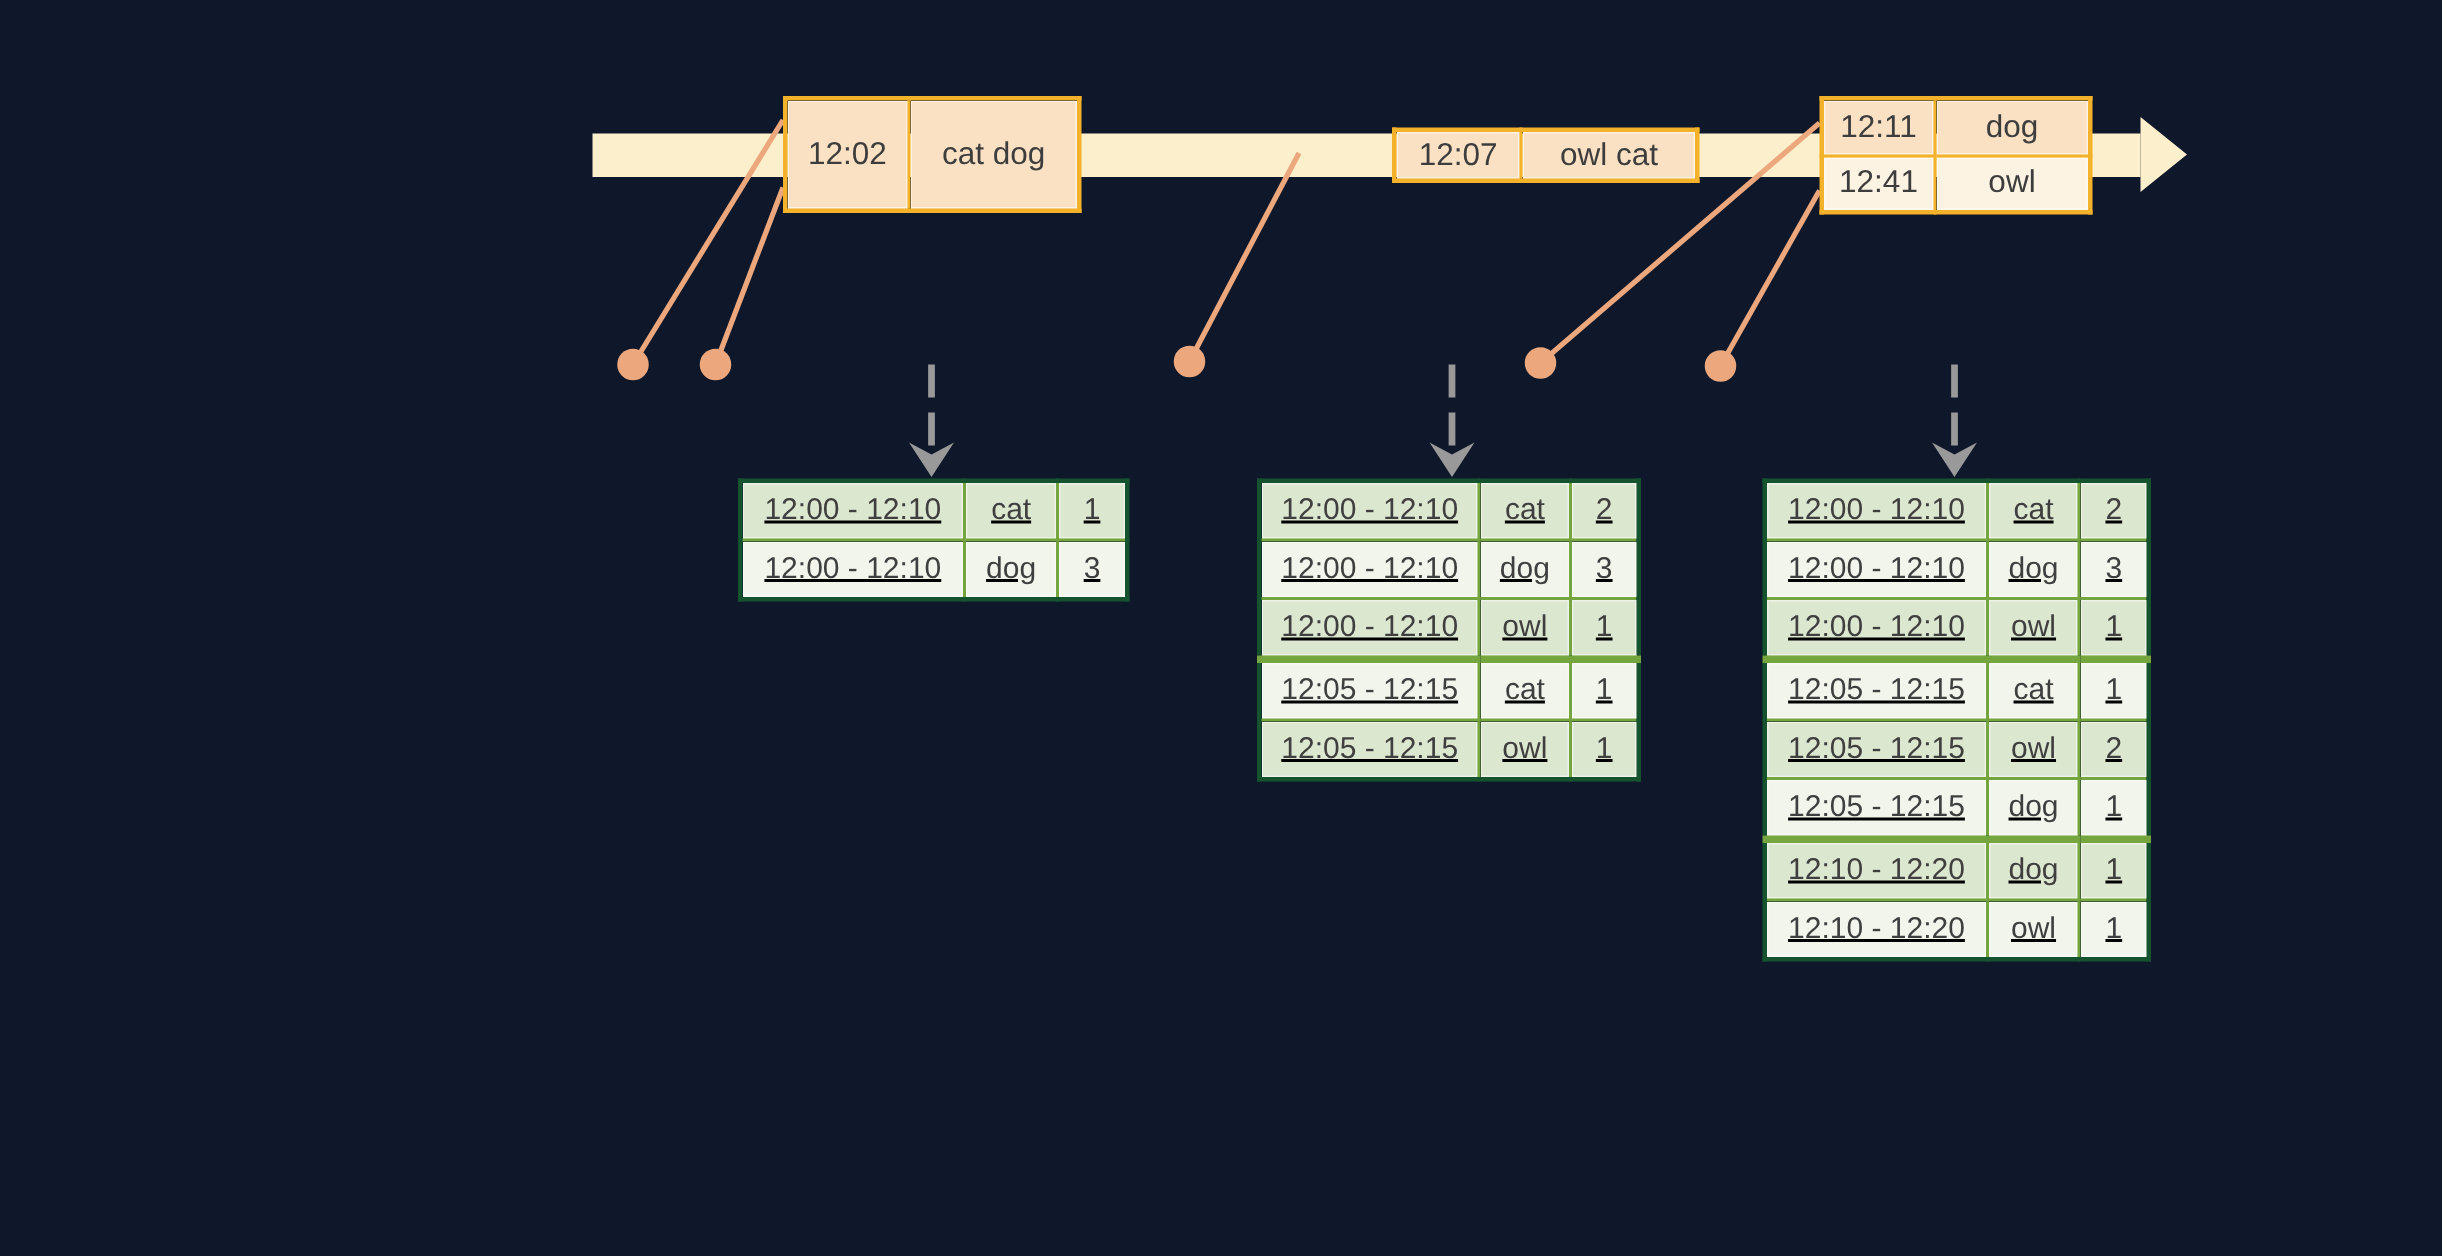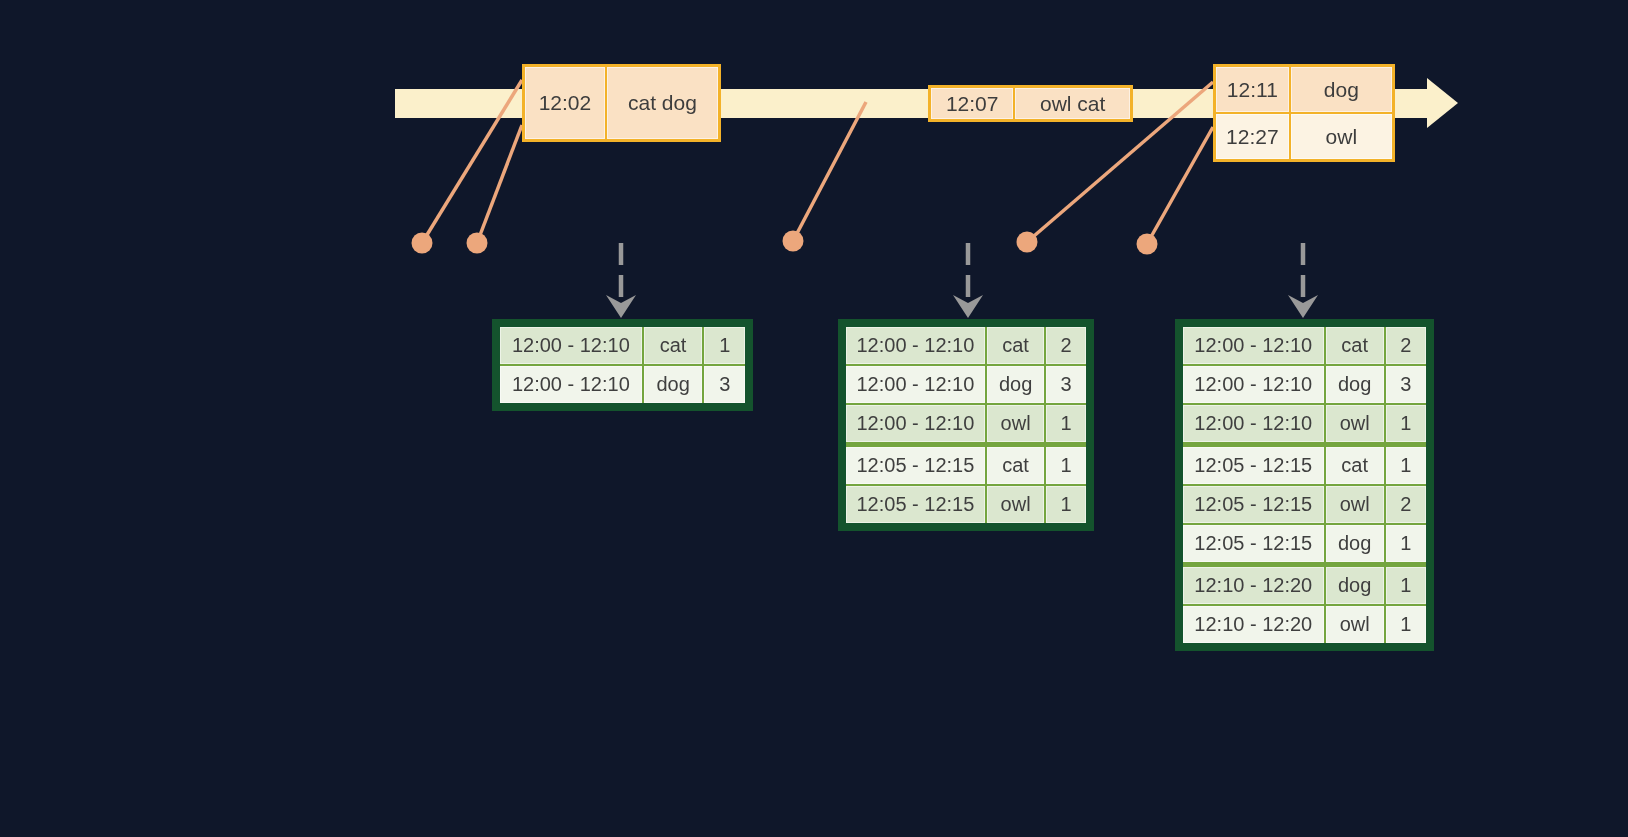--- a/index.html
+++ b/index.html
@@ -24,21 +24,22 @@
   .event-box td{
     border:2px solid #F3B229;text-align:center;vertical-align:middle;
     color:#3D3D3D;font-size:21px;box-shadow:inset 0 0 0 1px rgba(255,255,255,.55);
     overflow:hidden;white-space:nowrap;
   }
   .event-box td.peach{background:#FAE1C4;}
   .event-box td.cream{background:#FCF3E3;}
   
   .result-table{
     position:absolute;border-collapse:collapse;table-layout:fixed;
-    border:8px solid #14532d;
+    border:3px solid #14532d;
+    text-decoration:underline;
   }
   .result-table td{
     border:2px solid #74A53F;height:35px;text-align:center;vertical-align:middle;
     color:#3F3F3F;font-size:20px;box-shadow:inset 0 0 0 1px rgba(255,255,255,.5);
     overflow:hidden;white-space:nowrap;
   }
   .result-table tr.dark td{background:#DBE7CF;}
   .result-table tr.light td{background:#F1F5EB;}
   .result-table tr.group-end td{border-bottom-width:5px;}
 </style>
@@ -94,32 +95,32 @@
         <col style="width:58%">
       </colgroup>
     <tbody>
         <tr>
       <td class="peach">12:07</td>
       <td class="peach">owl cat</td>
     </tr>
   </tbody>
     </table>
 
-  <table class="event-box" style="left:1213px;top:64px;width:182px;height:98px;">
+  <table class="event-box" style="left:1213px;top:64px;width:182px;height:79px;">
     <colgroup>
         <col style="width:42%">
         <col style="width:58%">
       </colgroup>
     <tbody>
         <tr>
       <td class="peach">12:11</td>
       <td class="peach">dog</td>
     </tr>
     <tr>
-      <td class="cream">12:27</td>
+      <td class="cream">12:41</td>
       <td class="cream">owl</td>
     </tr>
   </tbody>
     </table>
 
   <table class="result-table" style="left:492px;top:319px;width:261px;">
     <colgroup>
         <col style="width:58%">
         <col style="width:24%">
         <col style="width:18%">

